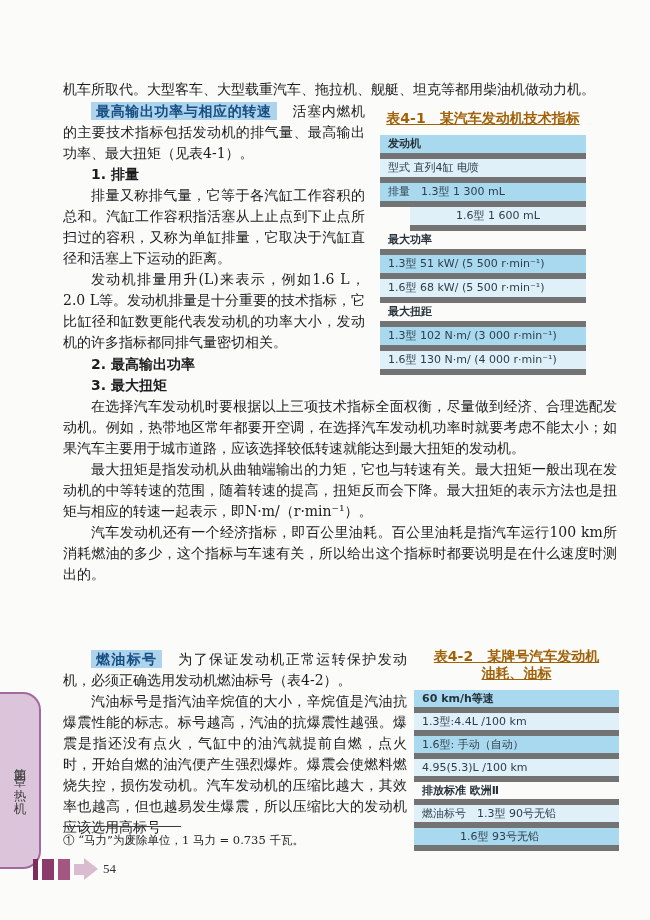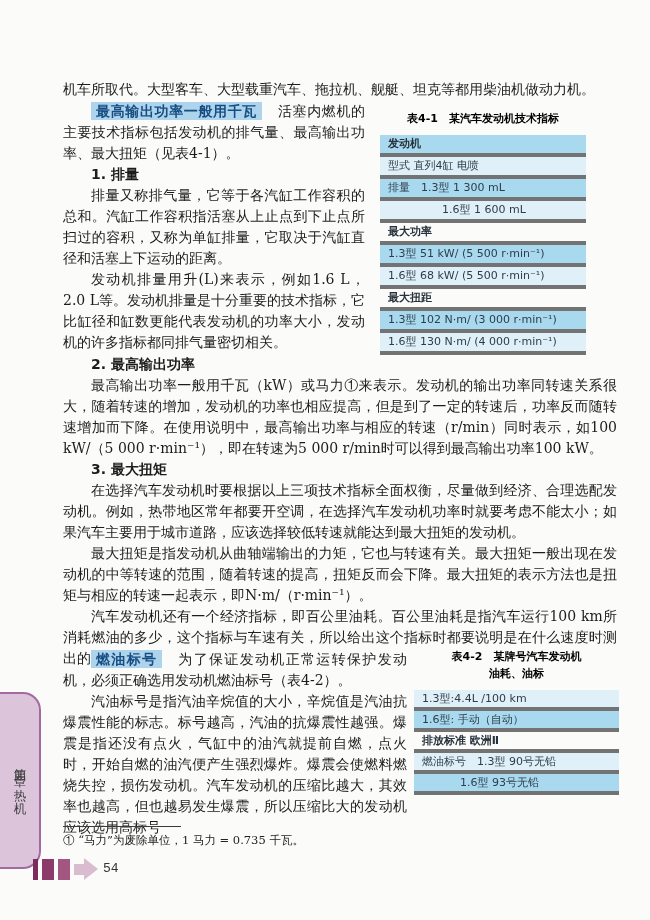--- a/index.html
+++ b/index.html
@@ -14,29 +14,29 @@
   .hl{background:var(--hl_bg);color:var(--hl_text);font-weight:bold;padding:1px 5px;margin-right:16px;font-family:"DejaVu Sans",sans-serif;}
 
   #col-left-top{left:63px;top:101px;width:302px;}
   #mid-section{left:63px;top:354px;width:554px;}
   #col-left-bottom{left:63px;top:649px;width:344px;}
 
   
   .tbl{position:absolute;font-family:"DejaVu Sans",sans-serif;}
   #table41{left:380px;top:110px;width:206px;}
   #table42{left:414px;top:648px;width:205px;}
-  .t-title{font-weight:bold;font-size:11px;line-height:17px;text-align:center;color:#000000;}
+  .t-title{font-weight:bold;font-size:14px;line-height:17px;text-align:center;color:#a16207;text-decoration:underline;}
   .t-body{margin-top:8px;}
-  .row{height:18px;line-height:18px;font-size:11px;padding-left:8px;border-bottom:4px solid #737373;color:#2e3d49;white-space:nowrap;overflow:hidden;}
+  .row{height:18px;line-height:18px;font-size:11px;padding-left:8px;border-bottom:6px solid #737373;color:#2e3d49;white-space:nowrap;overflow:hidden;}
   #table42 .row{height:17px;line-height:17px;}
   .row.med{background:var(--row_med);}
   .row.light{background:var(--row_light);}
   .row.white{background:transparent;}
   .row.bold{font-weight:bold;color:#26323c;}
-  .row.ind1{padding-left:62px;}
+  .row.ind1{padding-left:46px;margin-left:30px;}
   .row.ind2{padding-left:46px;}
 
   
   #footnote-rule{position:absolute;left:63px;top:826px;width:118px;border-top:1px solid #3a3a3a;}
   #footnote{position:absolute;left:63px;top:833px;font-size:11.5px;color:#222;margin:0;text-align:center;}
 
   
   #chapter-tab{position:absolute;left:0;top:692px;width:41px;height:177px;background:var(--tab_fill);
     border:2.5px solid var(--tab_border);border-left:none;border-radius:0 18px 18px 0;box-sizing:border-box;}
   .tab-inner{display:flex;flex-direction:column;align-items:center;justify-content:center;height:100%;gap:13px;}
@@ -44,31 +44,31 @@
   .vtext.wide{letter-spacing:12px;}
 
   
   #footer-deco{position:absolute;left:33px;top:858px;height:22px;display:flex;align-items:center;}
   .b1{width:5px;height:21px;background:var(--bar_dark);margin-right:4px;}
   .b2{width:12px;height:21px;background:var(--bar_mid);margin-right:4px;}
   .b3{width:12px;height:21px;background:var(--bar_rose);margin-right:4px;}
   .arrow{display:flex;align-items:center;}
   .shaft{width:10px;height:11px;background:var(--arrow_pink);}
   .head{width:0;height:0;border-top:11px solid transparent;border-bottom:11px solid transparent;border-left:14px solid var(--arrow_pink);}
-  #page-number{position:absolute;left:103px;top:861px;font-size:13px;color:#333;font-family:Liberation Mono, monospace;}
+  #page-number{position:absolute;left:103px;top:861px;font-size:13px;color:#333;font-family:Liberation Serif, serif;}
 </style>
 </head>
 <body>
 
 <div class="page">
 
   <p class="intro">机车所取代。大型客车、大型载重汽车、拖拉机、舰艇、坦克等都用柴油机做动力机。</p>
 
   <div class="blk" id="col-left-top">
-    <p class="para"><span class="hl">最高输出功率一般用千瓦</span><span>活塞内燃机的主要技术指标包括发动机的排气量、最高输出功率、最大扭矩（见表4-1）。</span></p>
+    <p class="para"><span class="hl">最高输出功率与相应的转速</span><span>活塞内燃机的主要技术指标包括发动机的排气量、最高输出功率、最大扭矩（见表4-1）。</span></p>
     <p class="bh">1. 排量</p>
     <p class="para">排量又称排气量，它等于各汽缸工作容积的总和。汽缸工作容积指活塞从上止点到下止点所扫过的容积，又称为单缸排量，它取决于汽缸直径和活塞上下运动的距离。</p>
     <p class="para">发动机排量用升(L)来表示，例如1.6 L，2.0 L等。发动机排量是十分重要的技术指标，它比缸径和缸数更能代表发动机的功率大小，发动机的许多指标都同排气量密切相关。</p>
   </div>
 
   <div class="tbl" id="table41">
     <div class="t-title">表4-1　某汽车发动机技术指标</div>
     <div class="t-body">
       <div class="row med bold">发动机</div>
       <div class="row light">型式 直列4缸  电喷</div>
@@ -78,38 +78,39 @@
       <div class="row med">1.3型 51 kW/ (5 500 r·min⁻¹)</div>
       <div class="row light">1.6型 68 kW/ (5 500 r·min⁻¹)</div>
       <div class="row white bold">最大扭距</div>
       <div class="row med">1.3型 102 N·m/ (3 000 r·min⁻¹)</div>
       <div class="row light">1.6型 130 N·m/ (4 000 r·min⁻¹)</div>
     </div>
   </div>
 
   <div class="blk" id="mid-section">
     <p class="bh">2. 最高输出功率</p>
-    <p class="para">最高输出功率一般用千瓦（kW）或马力①来表示。发动机的输出功率同转速关系很大，随着转速的增加，发动机的功率也相应提高，但是到了一定的转速后，功率反而随转速增加而下降。在使用说明中，最高输出功率与相应的转速（r/min）同时表示，如100 kW/（5 000 r·min⁻¹），即在转速为5 000 r/min时可以得到最高输出功率100 kW。</p>
     <p class="bh">3. 最大扭矩</p>
     <p class="para">在选择汽车发动机时要根据以上三项技术指标全面权衡，尽量做到经济、合理选配发动机。例如，热带地区常年都要开空调，在选择汽车发动机功率时就要考虑不能太小；如果汽车主要用于城市道路，应该选择较低转速就能达到最大扭矩的发动机。</p>
     <p class="para">最大扭矩是指发动机从曲轴端输出的力矩，它也与转速有关。最大扭矩一般出现在发动机的中等转速的范围，随着转速的提高，扭矩反而会下降。最大扭矩的表示方法也是扭矩与相应的转速一起表示，即N·m/（r·min⁻¹）。</p>
     <p class="para">汽车发动机还有一个经济指标，即百公里油耗。百公里油耗是指汽车运行100 km所消耗燃油的多少，这个指标与车速有关，所以给出这个指标时都要说明是在什么速度时测出的。</p>
   </div>
 
   <div class="blk" id="col-left-bottom">
     <p class="para"><span class="hl">燃油标号</span><span>为了保证发动机正常运转保护发动机，必须正确选用发动机燃油标号（表4-2）。</span></p>
     <p class="para">汽油标号是指汽油辛烷值的大小，辛烷值是汽油抗爆震性能的标志。标号越高，汽油的抗爆震性越强。爆震是指还没有点火，气缸中的油汽就提前自燃，点火时，开始自燃的油汽便产生强烈爆炸。爆震会使燃料燃烧失控，损伤发动机。汽车发动机的压缩比越大，其效率也越高，但也越易发生爆震，所以压缩比大的发动机应该选用高标号</p>
   </div>
 
   <div class="tbl" id="table42">
     <div class="t-title">表4-2　某牌号汽车发动机</div>
     <div class="t-title">油耗、油标</div>
     <div class="t-body">
+      <div class="row med bold">60 km/h等速</div>
       <div class="row light">1.3型:4.4L /100 km</div>
       <div class="row med">1.6型: 手动（自动）</div>
+      <div class="row light">4.95(5.3)L /100 km</div>
       <div class="row white bold">排放标准 欧洲Ⅱ</div>
       <div class="row light">燃油标号　1.3型 90号无铅</div>
       <div class="row med ind2">1.6型 93号无铅</div>
     </div>
   </div>
 
   <div id="footnote-rule"></div>
   <p id="footnote">① “马力”为废除单位，1 马力 = 0.735 千瓦。</p>
 
   <div id="chapter-tab">

